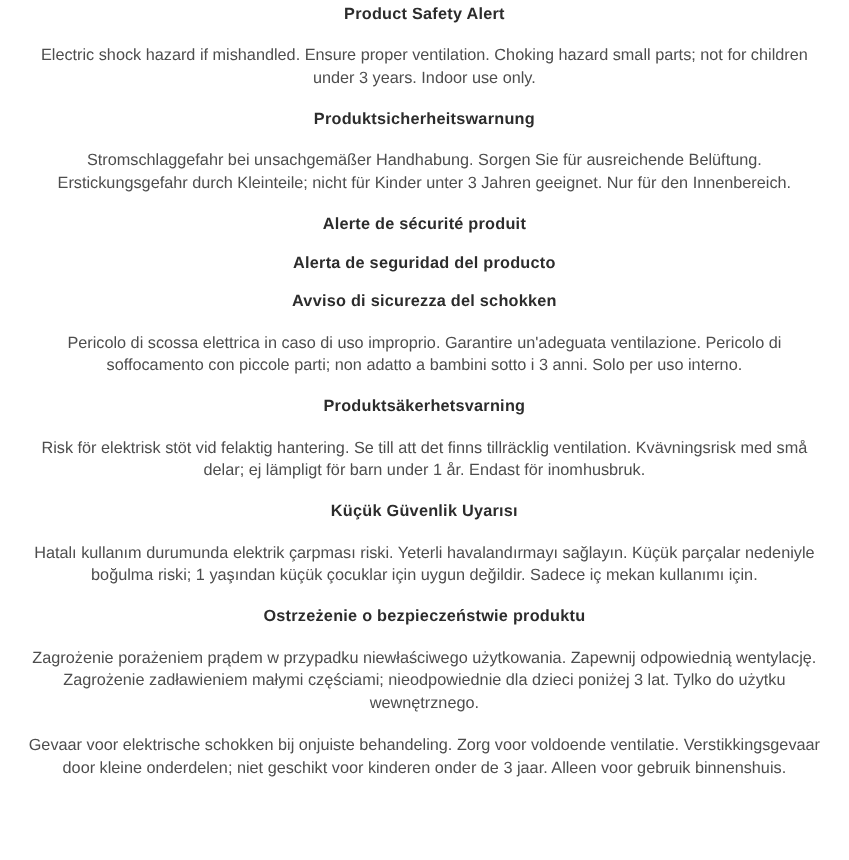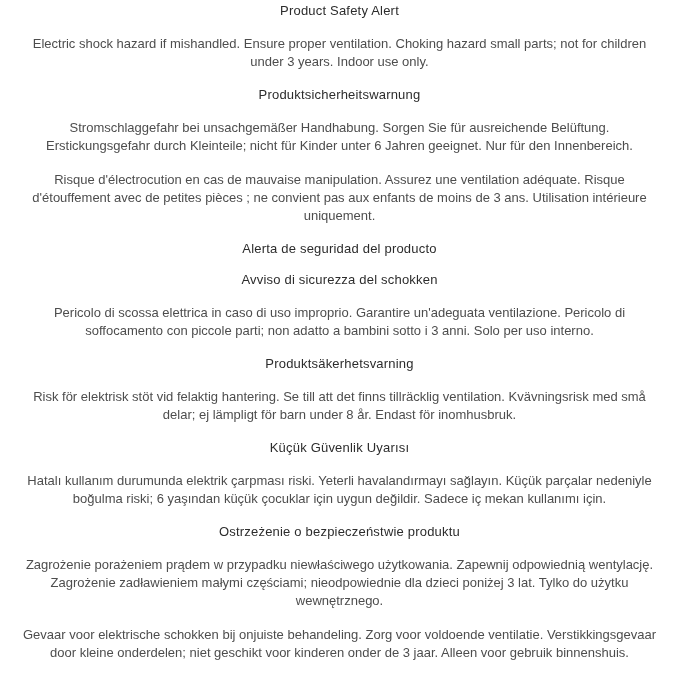--- a/index.html
+++ b/index.html
@@ -13,21 +13,21 @@
     height: 688px;
     box-sizing: border-box;
     padding: 3px 4px 0 4px;
     overflow: hidden;
     text-align: center;
   }
   .safety-section h2 {
     margin: 0 0 12px 0;
     font-size: 13px;
     line-height: 16px;
-    font-weight: normal;
+    font-weight: bold;
     color: #2c2c2c;
     letter-spacing: 0.2px;
   }
   .safety-section p {
     margin: 16px;
     font-size: 13px;
     line-height: 18px;
     color: #4d4d4d;
   }
   .safety-section {
@@ -39,44 +39,44 @@
 
 <div class="page">
 
   <section class="safety-section">
     <h2>Product Safety Alert</h2>
     <p>Electric shock hazard if mishandled. Ensure proper ventilation. Choking hazard small parts; not for children under 3 years. Indoor use only.</p>
   </section>
 
   <section class="safety-section">
     <h2>Produktsicherheitswarnung</h2>
-    <p>Stromschlaggefahr bei unsachgemäßer Handhabung. Sorgen Sie für ausreichende Belüftung. Erstickungsgefahr durch Kleinteile; nicht für Kinder unter 6 Jahren geeignet. Nur für den Innenbereich.</p>
+    <p>Stromschlaggefahr bei unsachgemäßer Handhabung. Sorgen Sie für ausreichende Belüftung. Erstickungsgefahr durch Kleinteile; nicht für Kinder unter 3 Jahren geeignet. Nur für den Innenbereich.</p>
   </section>
 
   <section class="safety-section">
-    <p>Risque d'électrocution en cas de mauvaise manipulation. Assurez une ventilation adéquate. Risque d'étouffement avec de petites pièces ; ne convient pas aux enfants de moins de 3 ans. Utilisation intérieure uniquement.</p>
+    <h2>Alerte de sécurité produit</h2>
   </section>
 
   <section class="safety-section">
     <h2>Alerta de seguridad del producto</h2>
   </section>
 
   <section class="safety-section">
     <h2>Avviso di sicurezza del schokken</h2>
     <p>Pericolo di scossa elettrica in caso di uso improprio. Garantire un'adeguata ventilazione. Pericolo di soffocamento con piccole parti; non adatto a bambini sotto i 3 anni. Solo per uso interno.</p>
   </section>
 
   <section class="safety-section">
     <h2>Produktsäkerhetsvarning</h2>
-    <p>Risk för elektrisk stöt vid felaktig hantering. Se till att det finns tillräcklig ventilation. Kvävningsrisk med små delar; ej lämpligt för barn under 8 år. Endast för inomhusbruk.</p>
+    <p>Risk för elektrisk stöt vid felaktig hantering. Se till att det finns tillräcklig ventilation. Kvävningsrisk med små delar; ej lämpligt för barn under 1 år. Endast för inomhusbruk.</p>
   </section>
 
   <section class="safety-section">
     <h2>Küçük Güvenlik Uyarısı</h2>
-    <p>Hatalı kullanım durumunda elektrik çarpması riski. Yeterli havalandırmayı sağlayın. Küçük parçalar nedeniyle boğulma riski; 6 yaşından küçük çocuklar için uygun değildir. Sadece iç mekan kullanımı için.</p>
+    <p>Hatalı kullanım durumunda elektrik çarpması riski. Yeterli havalandırmayı sağlayın. Küçük parçalar nedeniyle boğulma riski; 1 yaşından küçük çocuklar için uygun değildir. Sadece iç mekan kullanımı için.</p>
   </section>
 
   <section class="safety-section">
     <h2>Ostrzeżenie o bezpieczeństwie produktu</h2>
     <p>Zagrożenie porażeniem prądem w przypadku niewłaściwego użytkowania. Zapewnij odpowiednią wentylację. Zagrożenie zadławieniem małymi częściami; nieodpowiednie dla dzieci poniżej 3 lat. Tylko do użytku wewnętrznego.</p>
   </section>
 
   <section class="safety-section">
     <p>Gevaar voor elektrische schokken bij onjuiste behandeling. Zorg voor voldoende ventilatie. Verstikkingsgevaar door kleine onderdelen; niet geschikt voor kinderen onder de 3 jaar. Alleen voor gebruik binnenshuis.</p>
   </section>

